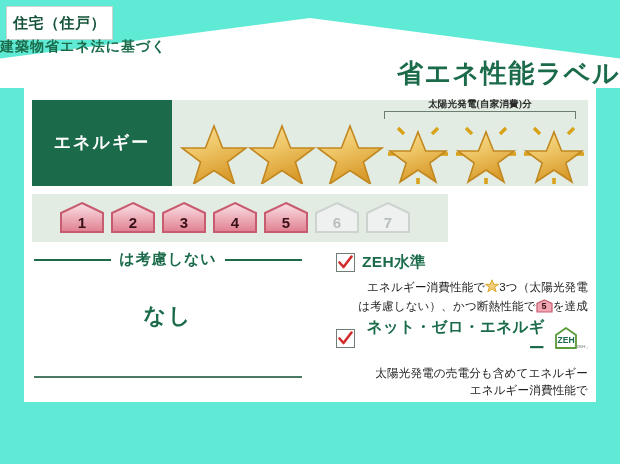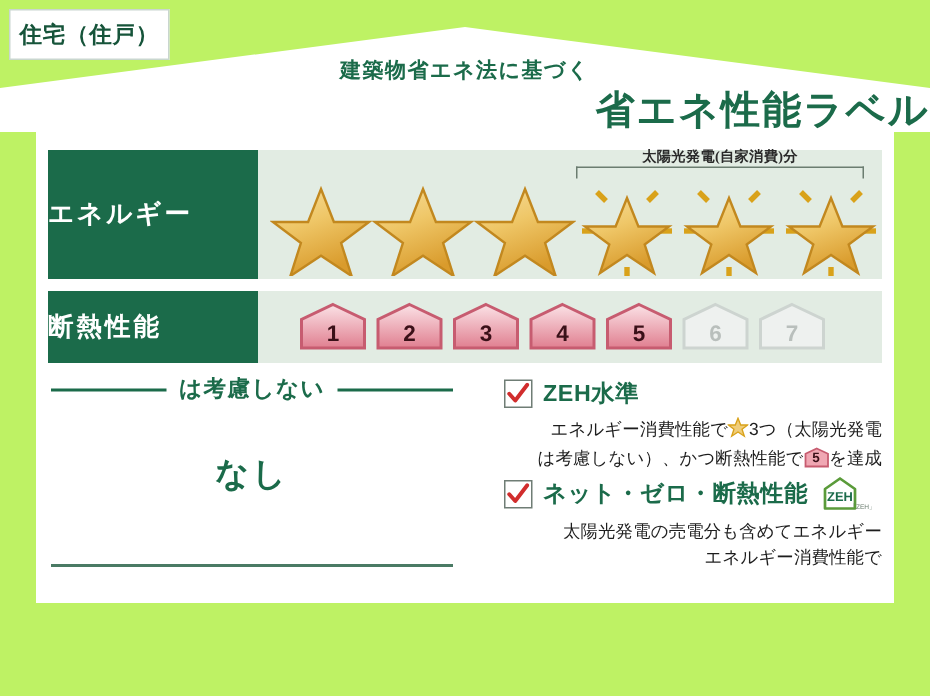--- a/index.html
+++ b/index.html
@@ -4,21 +4,21 @@
 <style>
   * { margin:0; padding:0; box-sizing:border-box; }
   html,body { width:620px; height:464px; overflow:hidden; }
   body {
     font-family: "Liberation Sans", "DejaVu Sans", sans-serif;
     background:#1b6b4a;
     position:relative;
   }
 
   
-  #label-root { position:absolute; inset:0; background:#bef264; }
+  #label-root { position:absolute; inset:0; background:#5eead4; }
 
   .roof {
     position:absolute; left:0; top:18px; width:620px; height:70px;
     background:#ffffff;
     clip-path: polygon(50% 0%, 100% 58%, 100% 100%, 0% 100%, 0% 58%);
   }
   .body-white {
     position:absolute; left:24px; top:84px; width:572px; height:318px;
     background:#ffffff;
   }
@@ -34,33 +34,33 @@
   .chip-right {
     position:absolute; right:6px; top:5px; height:34px;
     background:#ffffff; border:1px solid #c9d6cf;
     display:flex; align-items:center; gap:5px; padding:0 8px 0 6px;
     color:#16543a; font-weight:bold; font-size:14px;
   }
   .sun-icon { width:26px; height:24px; flex:none; }
 
   
   .title-sub {
-    position:absolute; left:0; right:0; top:38px; text-align:center;
+    position:absolute; left:0; right:0; top:38px; text-align:left;
     color:#1b6b4a; font-weight:bold; font-size:14px; letter-spacing:1px;
   }
   .title-main {
     position:absolute; left:0; right:0; top:56px; text-align:right;
     color:#1b6b4a; font-weight:bold; font-size:26px; letter-spacing:1.5px;
   }
 
   
   .row { position:absolute; display:flex; }
   .row-label {
     background:#1b6b4a; color:#ffffff; font-weight:bold;
-    display:flex; flex-direction:column; justify-content:center;
+    display:flex; flex-direction:column; align-items:center; justify-content:center;
     line-height:1.35; letter-spacing:2px;
   }
   .row-energy { left:32px; top:100px; width:556px; height:86px; }
   .row-energy .row-label { width:140px; height:86px; font-size:17px; }
   .row-energy .row-body {
     width:416px; height:86px; background:#e2ece3;
     position:relative;
   }
   .row-insul { left:32px; top:194px; width:556px; height:48px; }
   .row-insul .row-label { width:140px; height:48px; font-size:17px; }
@@ -239,23 +239,20 @@
               <line x1="34" y1="68" x2="34" y2="74"></line>
             </g>
             <polygon points="34,22 41.6,41 62,41 45.8,53 52,72 34,60 16,72 22.2,53 6,41 26.4,41" fill="url(#gA)" stroke="#c2881f" stroke-width="1.6"></polygon>
           </svg>
         </div>
       </div>
     </div>
   </div>
 
   <div class="row row-insul">
-    <div class="row-label">
-      <span>断熱性能</span>
-    </div>
     <div class="row-body">
       <div class="ins on">
         <svg width="48" height="34" viewBox="0 0 48 34">
           <defs>
             <linearGradient id="gP" x1="0" y1="0" x2="0" y2="1">
               <stop offset="0%" stop-color="#fbe2e6"></stop>
                 <stop offset="100%" stop-color="#e07f90"></stop>
             </linearGradient>
           </defs>
           <polygon points="24,2 45,12 45,31 3,31 3,12" fill="url(#gP)" stroke="#c75c70" stroke-width="2"></polygon>
@@ -333,21 +330,21 @@
     </div>
   </div>
 
   <div class="crit crit-b">
     <div class="crit-title">
       <span class="checkbox">
         <svg width="15" height="15" viewBox="0 0 15 15">
           <polyline points="1.5,7.5 5.5,12 13.5,1.5" fill="none" stroke="#d12d2d" stroke-width="2.6" stroke-linecap="round" stroke-linejoin="round"></polyline>
         </svg>
       </span>
-      <span class="tx">ネット・ゼロ・断熱性能</span>
+      <span class="tx">ネット・ゼロ・エネルギー</span>
       <span class="zeh-logo">
         <svg width="36" height="24" viewBox="0 0 36 24">
           <path d="M4 22 V9 L14 2 L24 9 V22 Z" fill="#ffffff" stroke="#5a9b3a" stroke-width="1.8" stroke-linejoin="round"></path>
           <text x="14" y="17" font-size="8.6" font-weight="bold" fill="#1b6b4a" text-anchor="middle" font-family="Liberation Sans, sans-serif">ZEH</text>
           <text x="29" y="22" font-size="4.4" fill="#6b7d70" text-anchor="middle" font-family="Liberation Sans, sans-serif">「ZEH」</text>
         </svg>
       </span>
     </div>
     <div class="crit-desc">
       <span>太陽光発電の売電分も含めてエネルギー</span><br>

